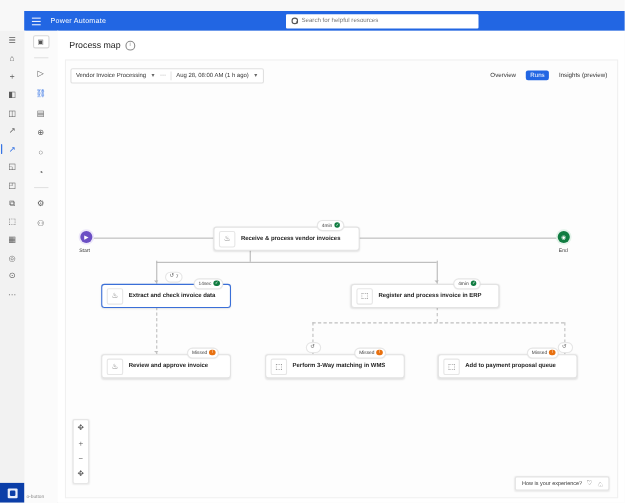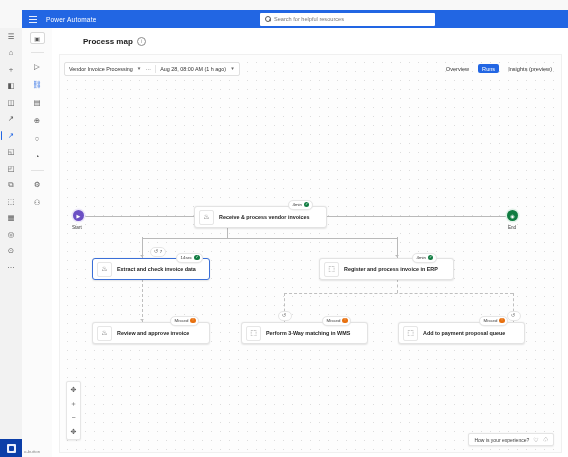--- a/index.html
+++ b/index.html
@@ -30,21 +30,21 @@
   .ric{width:11px;height:11px;display:flex;align-items:center;justify-content:center;color:#5b5b5b;font-size:7.5px;line-height:1;position:relative;}
   .ric.sel{color:#2266e3;}
   .ric.sel:before{content:"";position:absolute;left:-5px;top:1px;width:1.6px;height:9px;background:#2266e3;border-radius:1px;}
   .ric.blue{color:#2266e3;}
   .rail-sep{width:13px;height:1px;background:#e2e2e2;margin:1px 0;}
   .rail-chip{width:13px;height:10px;border:1px solid #d8d8d8;border-radius:2px;background:#fff;display:flex;align-items:center;justify-content:center;color:#555;font-size:6px;}
 
   
   .content{position:absolute;left:52px;top:28px;right:0;bottom:0;background:#ffffff;}
   .page-head{height:26px;display:flex;align-items:center;padding-left:11px;}
-  .page-title{font-size:8px;color:#1b1b1b;font-weight:bold;margin-left:20px;}
+  .page-title{font-size:8px;color:#1b1b1b;font-weight:normal;}
   .info-i{margin-left:4px;width:7px;height:7px;border:0.8px solid #8a8a8a;border-radius:50%;color:#8a8a8a;
     font-size:5px;display:inline-flex;align-items:center;justify-content:center;}
 
   
   .canvas{position:absolute;left:7px;top:26px;right:6px;bottom:4px;background:#fdfdfd;border:1px solid #f0f0f0;overflow:hidden;
     background-image:radial-gradient(#dcdcdc 0.55px, transparent 0.6px);
     background-size:9px 9px;background-position:3px 3px;}
 
   
   .tbar{position:absolute;left:4px;top:7px;right:5px;height:13px;display:flex;align-items:center;justify-content:space-between;}

